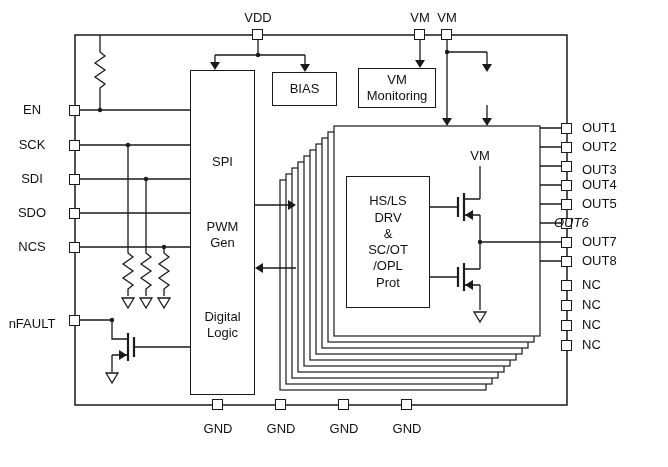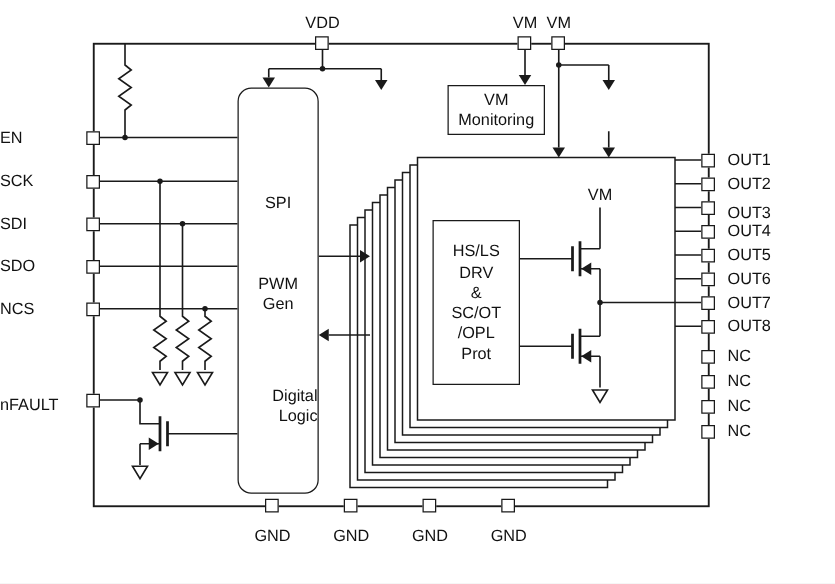--- a/index.html
+++ b/index.html
@@ -10,21 +10,21 @@
     box-sizing:content-box;overflow:hidden;
   }
   svg.wires{position:absolute;left:0;top:0;}
   .pad{
     position:absolute;width:11px;height:11px;background:#fff;
     border:1.4px solid #1a1a1a;box-sizing:border-box;
   }
   .plabel{
     position:absolute;font-size:13px;line-height:16px;white-space:nowrap;
   }
-  .plabel.r{text-align:left;}
+  .plabel.r{text-align:center;}
   .plabel.c{text-align:center;}
   .block{
     position:absolute;border:1.5px solid #1a1a1a;background:#fff;
     box-sizing:border-box;display:flex;align-items:center;justify-content:center;
     font-size:13px;text-align:center;white-space:pre-line;line-height:1.25;
   }
   .spi-label{
     position:absolute;left:0;right:0;text-align:center;font-size:13px;
     white-space:pre-line;line-height:1.25;
   }
@@ -118,30 +118,31 @@
       <circle cx="128" cy="145" r="2.2"></circle>
       <circle cx="146" cy="179" r="2.2"></circle>
       <circle cx="164" cy="247" r="2.2"></circle>
       <circle cx="112" cy="320" r="2.2"></circle>
       <circle cx="258" cy="55" r="2.2"></circle>
       <circle cx="447" cy="52" r="2.2"></circle>
       <circle cx="480" cy="242" r="2.2"></circle>
     </g>
   </svg>
 
-  <div class="block" style="left:190px;top:70px;width:65px;height:325px;border-radius:11px;">
+  <div class="block" style="left:190px;top:70px;width:65px;height:325px;">
     <span class="spi-label" style="top:83px;">SPI</span>
     <span class="spi-label" style="top:148px;">PWM
 Gen</span>
-    <span class="spi-label" style="top:238px;text-align:right;">Digital
+    <span class="spi-label" style="top:238px;">Digital
 Logic</span>
   </div>
+  <div class="block" style="left:272px;top:72px;width:65px;height:34px;"><span>BIAS</span></div>
   <div class="block" style="left:358px;top:68px;width:78px;height:40px;"><span>VM
 Monitoring</span></div>
-  <div class="block" style="left:346px;top:176px;width:70px;height:132px;"><span>HS/LS
+  <div class="block" style="left:346px;top:176px;width:84px;height:132px;"><span>HS/LS
 DRV
 &amp;
 SC/OT
 /OPL
 Prot</span></div>
   <div class="vm-node" style="left:464px;top:148px;width:32px;">VM</div>
 
   <div class="pad" style="left:252px;top:29px;"></div>
   <div class="pad" style="left:414px;top:29px;"></div>
   <div class="pad" style="left:441px;top:29px;"></div>
@@ -180,21 +181,21 @@
   <div class="plabel r" style="left:0;top:171px;width:64px;">SDI</div>
   <div class="plabel r" style="left:0;top:205px;width:64px;">SDO</div>
   <div class="plabel r" style="left:0;top:239px;width:64px;">NCS</div>
   <div class="plabel r" style="left:0;top:316px;width:64px;">nFAULT</div>
 
   <div class="plabel" style="left:582px;top:120px;">OUT1</div>
   <div class="plabel" style="left:582px;top:139px;">OUT2</div>
   <div class="plabel" style="left:582px;top:162px;">OUT3</div>
   <div class="plabel" style="left:582px;top:177px;">OUT4</div>
   <div class="plabel" style="left:582px;top:196px;text-align:center;">OUT5</div>
-  <div class="plabel" style="left:582px;top:215px;">OUT6</div>
+  <div class="plabel" style="left:554px;top:215px;font-style:italic;">OUT6</div>
   <div class="plabel" style="left:582px;top:234px;text-align:right;">OUT7</div>
   <div class="plabel" style="left:582px;top:253px;">OUT8</div>
   <div class="plabel" style="left:582px;top:277px;">NC</div>
   <div class="plabel" style="left:582px;top:297px;">NC</div>
   <div class="plabel" style="left:582px;top:317px;">NC</div>
   <div class="plabel" style="left:582px;top:337px;">NC</div>
 
   <div class="plabel c" style="left:196px;top:421px;width:44px;">GND</div>
   <div class="plabel c" style="left:259px;top:421px;width:44px;">GND</div>
   <div class="plabel c" style="left:322px;top:421px;width:44px;">GND</div>

